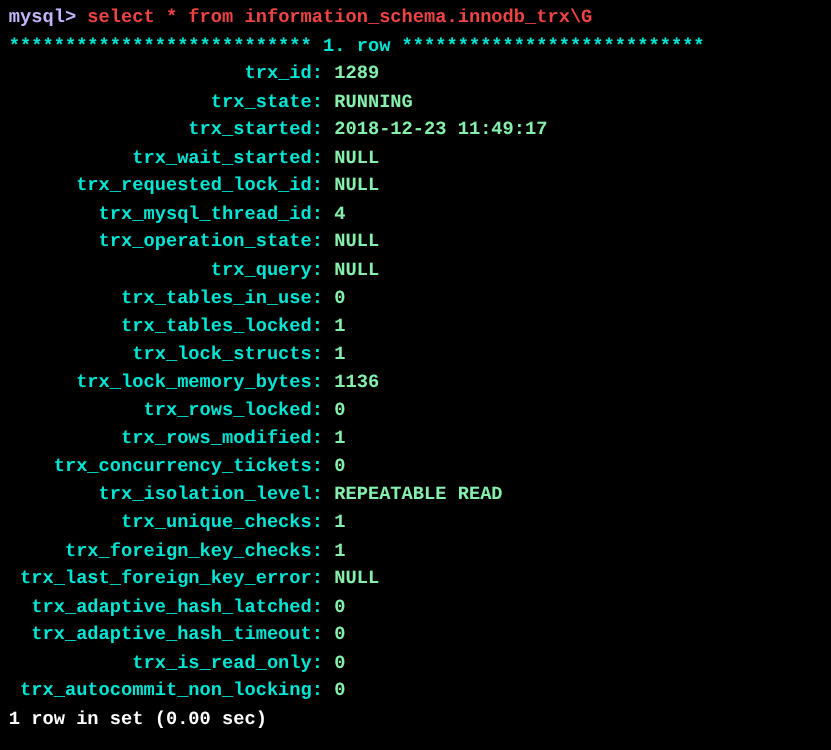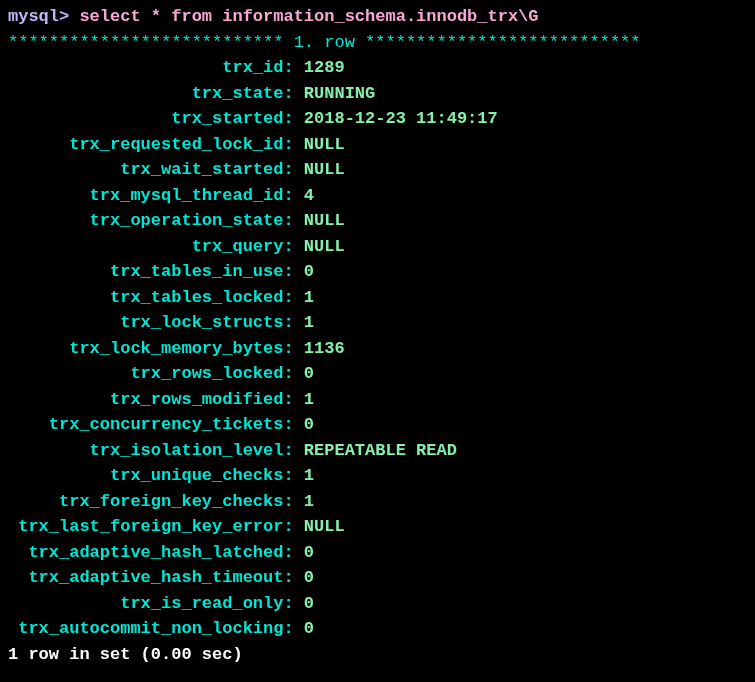--- a/index.html
+++ b/index.html
@@ -14,26 +14,26 @@
       line-height: 1.5;
       padding: 4px 8px;
       color: #ffffff;
       width: 755px;
     }
     .prompt {
       color: #c4b5fd;
       font-weight: bold;
     }
     .command {
-      color: #f9a8d4;
+      color: #ef4444;
       font-weight: bold;
     }
     .row-separator {
       color: #00e5d4;
-      font-weight: normal;
+      font-weight: bold;
     }
     .field-line {
       white-space: pre;
     }
     .field-label {
       color: #00e5d4;
       font-weight: bold;
     }
     .field-value {
       color: #86efac;
@@ -49,22 +49,22 @@
 
 <div>
   <div>
     <span class="prompt">mysql&gt;</span><span class="command"> </span><span class="command">select * from information_schema.innodb_trx\G</span>
   </div>
   <div class="row-separator"><span>***************************</span><span> 1. row </span><span>***************************</span></div>
   <div id="fields-container">
       <div class="field-line"><span class="field-label">                     trx_id: </span><span class="field-value">1289</span></div>
       <div class="field-line"><span class="field-label">                  trx_state: </span><span class="field-value">RUNNING</span></div>
       <div class="field-line"><span class="field-label">                trx_started: </span><span class="field-value">2018-12-23 11:49:17</span></div>
+      <div class="field-line"><span class="field-label">           trx_wait_started: </span><span class="field-value">NULL</span></div>
       <div class="field-line"><span class="field-label">      trx_requested_lock_id: </span><span class="field-value">NULL</span></div>
-      <div class="field-line"><span class="field-label">           trx_wait_started: </span><span class="field-value">NULL</span></div>
       <div class="field-line"><span class="field-label">        trx_mysql_thread_id: </span><span class="field-value">4</span></div>
       <div class="field-line"><span class="field-label">        trx_operation_state: </span><span class="field-value">NULL</span></div>
       <div class="field-line"><span class="field-label">                  trx_query: </span><span class="field-value">NULL</span></div>
       <div class="field-line"><span class="field-label">          trx_tables_in_use: </span><span class="field-value">0</span></div>
       <div class="field-line"><span class="field-label">          trx_tables_locked: </span><span class="field-value">1</span></div>
       <div class="field-line"><span class="field-label">           trx_lock_structs: </span><span class="field-value">1</span></div>
       <div class="field-line"><span class="field-label">      trx_lock_memory_bytes: </span><span class="field-value">1136</span></div>
       <div class="field-line"><span class="field-label">            trx_rows_locked: </span><span class="field-value">0</span></div>
       <div class="field-line"><span class="field-label">          trx_rows_modified: </span><span class="field-value">1</span></div>
       <div class="field-line"><span class="field-label">    trx_concurrency_tickets: </span><span class="field-value">0</span></div>

